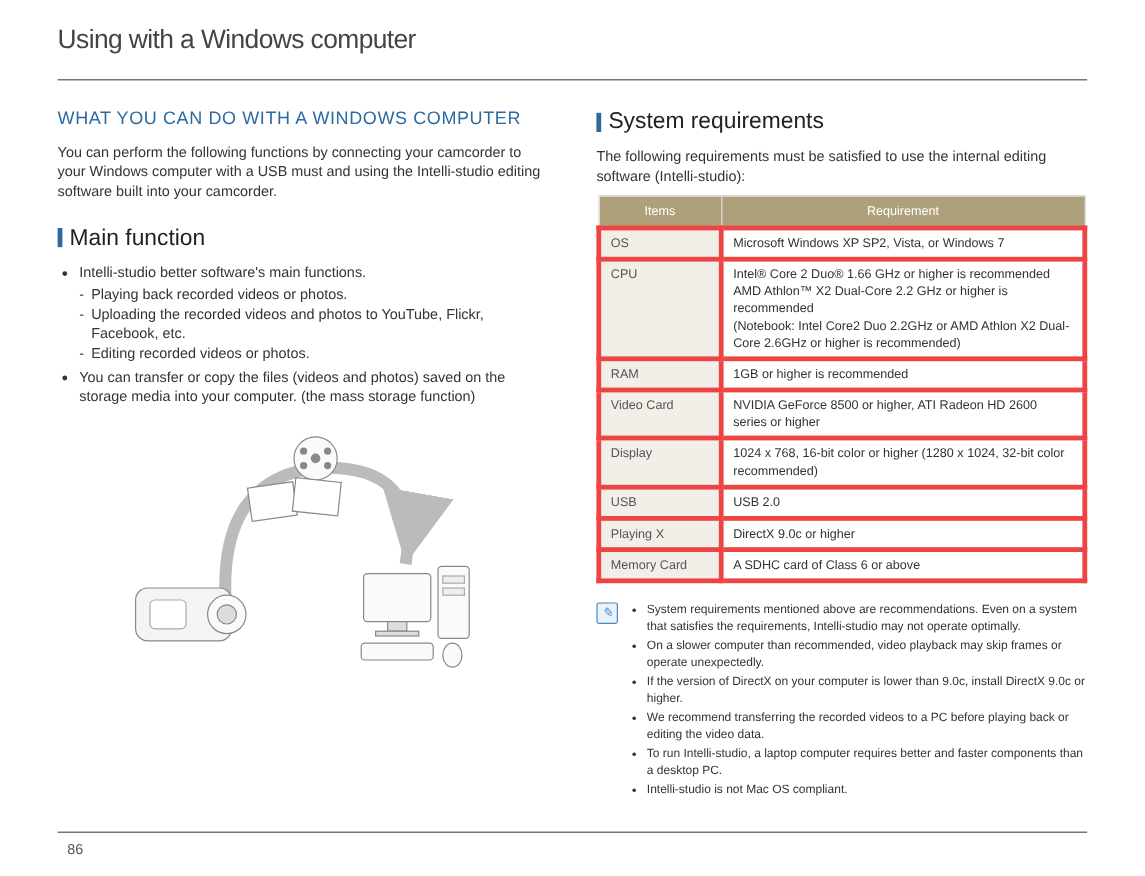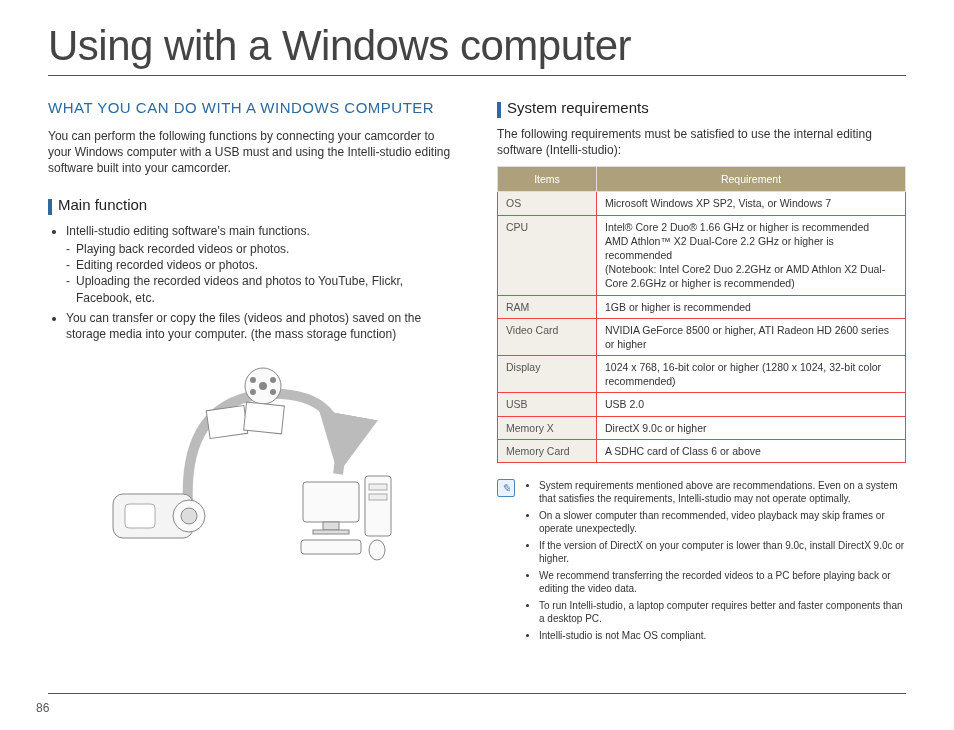--- a/index.html
+++ b/index.html
@@ -11,45 +11,45 @@
     height: 730px;
     position: relative;
     font-size: 12px;
     line-height: 1.35;
   }
   .page {
     padding: 18px 48px 0 48px;
     box-sizing: border-box;
   }
   .title {
-    font-size: 42px;
+    font-size: 22px;
     font-weight: 300;
     color: #444;
     border-bottom: 1px solid #555;
-    padding-bottom: 0;
+    padding-bottom: 18px;
     margin-bottom: 22px;
     letter-spacing: -0.5px;
   }
   .cols {
     display: flex;
     gap: 40px;
   }
   .col {
     flex: 1 1 0;
   }
   .sec-title-blue {
     color: #2c6aa0;
     font-size: 15px;
     letter-spacing: 0.5px;
     margin-bottom: 10px;
   }
   .sub-head {
     display: flex;
-    align-items: flex-end;
-    font-size: 15px;
+    align-items: center;
+    font-size: 19px;
     color: #222;
     margin-top: 18px;
     margin-bottom: 8px;
     font-weight: 400;
   }
   .sub-head .bar {
     display: inline-block;
     width: 4px;
     height: 16px;
     background: #2c6aa0;
@@ -86,21 +86,21 @@
   }
   table.req th {
     background: #aea07a;
     color: #fff;
     font-weight: normal;
     padding: 5px 8px;
     text-align: center;
     border: 1px solid #ddd;
   }
   table.req td {
-    border: 1px solid #ef4444;
+    border: 4px solid #ef4444;
     padding: 4px 8px;
     vertical-align: top;
   }
   table.req td.label {
     background: #f2efe8;
     width: 82px;
     color: #555;
   }
   .note-box {
     display: flex;
@@ -128,21 +128,21 @@
     font-size:10px;
   }
   .note-box ul li { margin-bottom:3px; }
   .footer-line {
     position: absolute;
     left: 48px; right: 48px; bottom: 36px;
     border-top: 1px solid #555;
   }
   .page-num {
     position: absolute;
-    left: 36px;
+    left: 56px;
     bottom: 14px;
     font-size: 12px;
     color: #555;
   }
 </style>
 </head>
 <body>
 
 <div class="page">
   <div class="title">Using with a Windows computer</div>
@@ -153,25 +153,25 @@
       <div class="sec-title-blue">WHAT YOU CAN DO WITH A WINDOWS COMPUTER</div>
       <div>You can perform the following functions by connecting your camcorder to your Windows computer with a USB must and using the Intelli-studio editing software built into your camcorder.</div>
 
       <div class="sub-head">
         <span class="bar"></span>
         <span>Main function</span>
       </div>
 
       <ul class="bul">
         <li>
-          <span>Intelli-studio editing software's main functions.</span>
+          <span>Intelli-studio better software's main functions.</span>
           <ul class="dash">
             <li>Playing back recorded videos or photos.</li>
+            <li>Uploading the recorded videos and photos to YouTube, Flickr, Facebook, etc.</li>
             <li>Editing recorded videos or photos.</li>
-            <li>Uploading the recorded videos and photos to YouTube, Flickr, Facebook, etc.</li>
           </ul>
         </li>
         <li>You can transfer or copy the files (videos and photos) saved on the storage media into your computer. (the mass storage function)</li>
       </ul>
 
       <div class="illus">
         <svg width="320" height="200" viewBox="0 0 320 200">
           <defs>
             <marker id="arr" markerWidth="10" markerHeight="10" refX="6" refY="3" orient="auto">
               <path d="M0,0 L6,3 L0,6 Z" fill="#bbb"></path>
@@ -244,21 +244,21 @@
             </tr>
             <tr>
               <td class="label">Display</td>
               <td style="white-space: pre-line;">1024 x 768, 16-bit color or higher (1280 x 1024, 32-bit color recommended)</td>
             </tr>
             <tr>
               <td class="label">USB</td>
               <td style="white-space: pre-line;">USB 2.0</td>
             </tr>
             <tr>
-              <td class="label">Memory X</td>
+              <td class="label">Playing X</td>
               <td style="white-space: pre-line; margin-left: 44px;">DirectX 9.0c or higher</td>
             </tr>
             <tr>
               <td class="label">Memory Card</td>
               <td style="white-space: pre-line;">A SDHC card of Class 6 or above</td>
             </tr>
           </tbody>
       </table>
 
       <div class="note-box">

